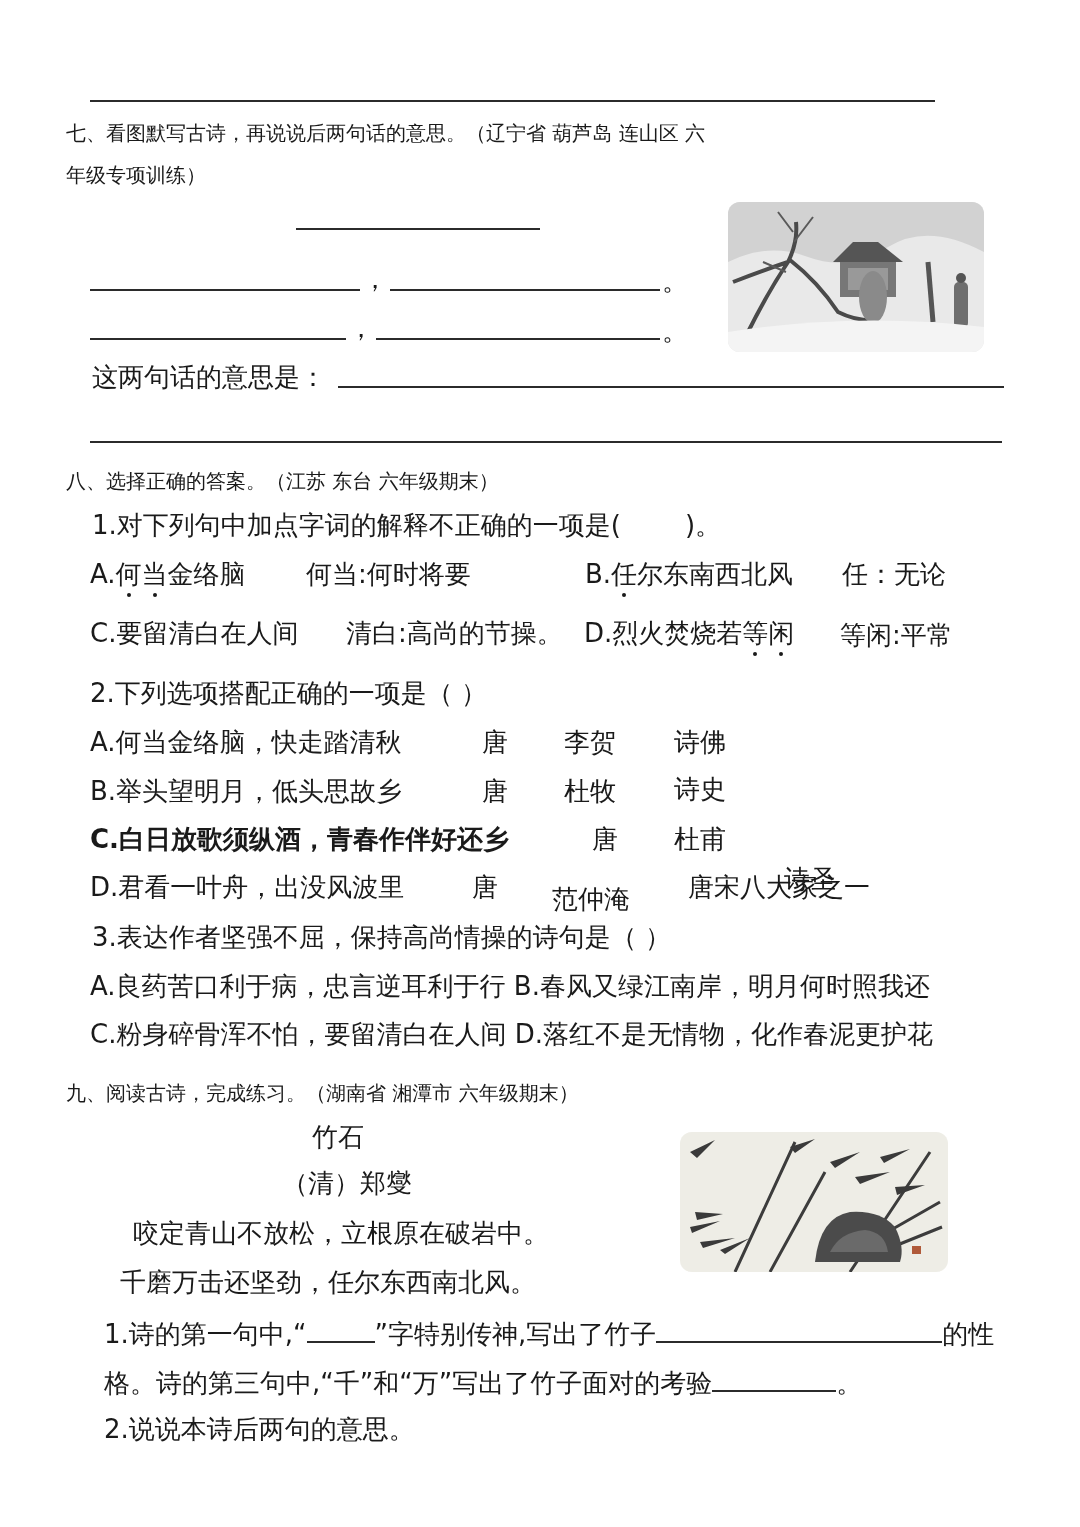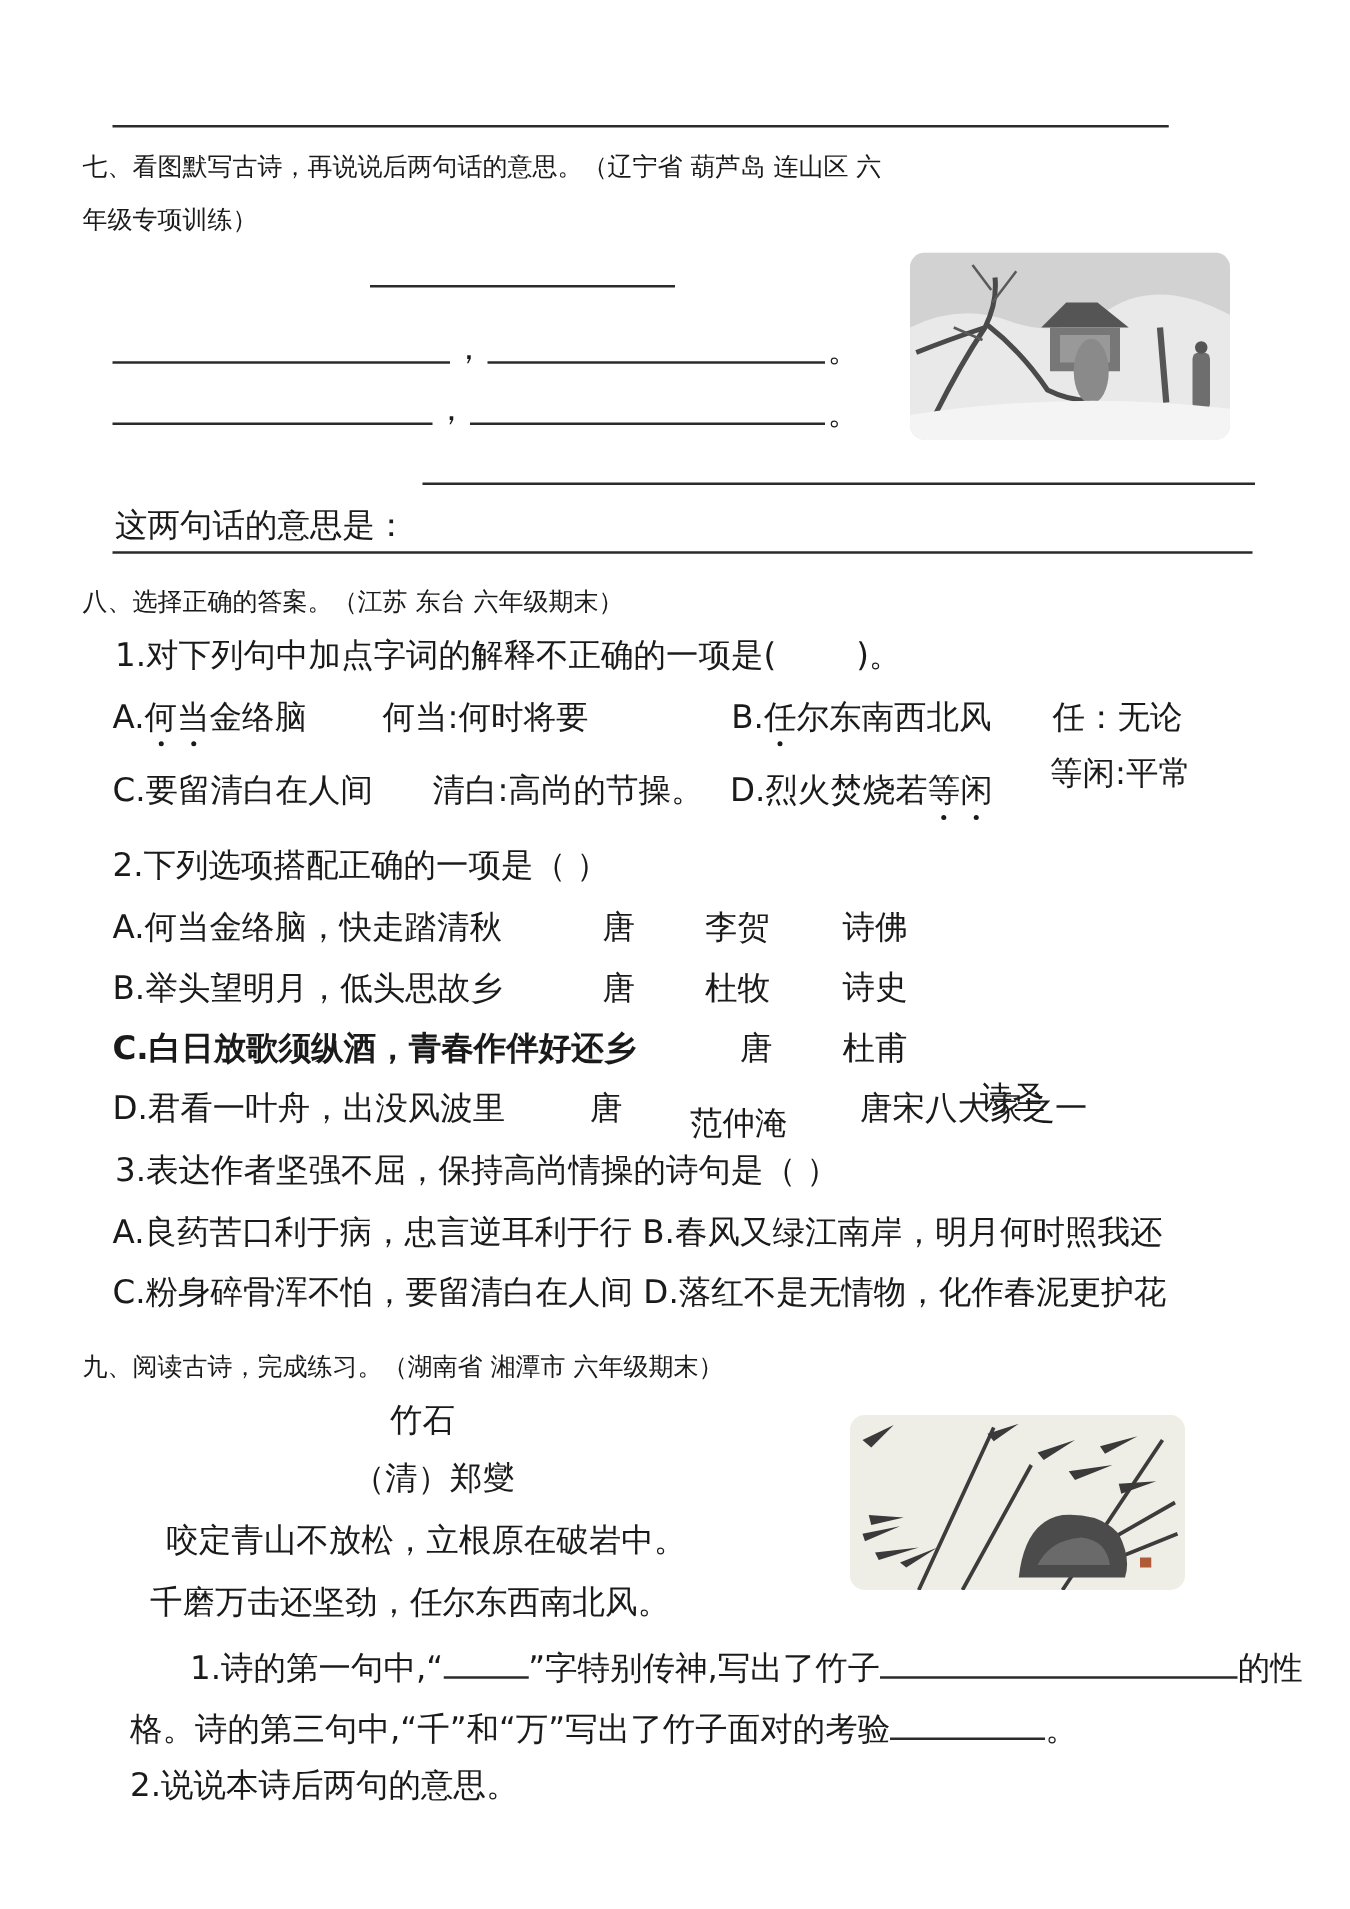--- a/index.html
+++ b/index.html
@@ -33,21 +33,21 @@
 <div class="line" style="left:90px; top:289px; width:270px;"></div>
 <div class="t" style="left:362px; top:264px;">，</div>
 <div class="line" style="left:390px; top:289px; width:270px;"></div>
 <div class="t" style="left:662px; top:266px;">。</div>
 
 <div class="line" style="left:90px; top:338px; width:256px;"></div>
 <div class="t" style="left:348px; top:313px;">，</div>
 <div class="line" style="left:376px; top:338px; width:284px;"></div>
 <div class="t" style="left:662px; top:316px;">。</div>
 
-<div class="t" style="left:92px; top:362px;margin-top:44px;">这两句话的意思是：</div>
+<div class="t" style="left:92px; top:362px;">这两句话的意思是：</div>
 <div class="line" style="left:338px; top:386px; width:666px;"></div>
 <div class="line" style="left:90px; top:441px; width:912px;"></div>
 
 <div class="pic" style="left:728px; top:202px; width:256px; height:150px; background:#e4e4e4;">
   <svg width="256" height="150" viewBox="0 0 256 150">
     <rect width="256" height="150" fill="#e9e9e9"></rect>
     <path d="M0 60 Q40 40 80 55 T160 45 T256 50 L256 0 L0 0Z" fill="#d2d2d2"></path>
     <path d="M20 130 Q40 90 60 60 Q70 40 68 20 M60 60 Q30 70 5 80 M62 58 Q90 80 110 110 Q130 120 150 118" stroke="#4a4a4a" stroke-width="4" fill="none"></path>
     <path d="M65 30 L50 10 M66 40 L85 15 M58 70 L35 60" stroke="#5a5a5a" stroke-width="2" fill="none"></path>
     <path d="M105 60 L125 40 L150 40 L175 60Z" fill="#555"></path>
@@ -76,21 +76,21 @@
   <span>B.</span><span class="dot">任</span><span>尔东南西北风</span>
 </div>
 <div class="t" style="left:842px; top:559px;">任：无论</div>
 
 <div class="t" style="left:90px; top:618px;">C.要留清白在人间</div>
 <div class="t" style="left:346px; top:618px;">清白:高尚的节操。</div>
 
 <div class="t" style="left:584px; top:618px;">
   <span>D.烈火焚烧若</span><span class="dot">等</span><span class="dot">闲</span>
 </div>
-<div class="t" style="left:840px; top:604px;">等闲:平常</div>
+<div class="t" style="left:840px; top:620px;">等闲:平常</div>
 
 <div class="t" style="left:90px; top:678px;">2.下列选项搭配正确的一项是（              ）</div>
 
 <div class="t" style="left:90px; top:727px;">A.何当金络脑，快走踏清秋</div>
 <div class="t" style="left:482px; top:727px;">唐</div>
 <div class="t" style="left:564px; top:727px;">李贺</div>
 <div class="t" style="left:674px; top:727px;">诗佛</div>
 
 <div class="t" style="left:90px; top:776px;">B.举头望明月，低头思故乡</div>
 <div class="t" style="left:482px; top:776px;">唐</div>
@@ -125,19 +125,19 @@
       <path d="M10 95 l30 -6 l-28 12z M20 110 l35 -4 l-32 10z M15 80 l28 2 l-26 6z M40 118 l30 -12 l-25 16z"></path>
       <path d="M150 30 l30 -10 l-25 16z M175 45 l35 -5 l-30 12z M200 25 l30 -8 l-26 14z M215 55 l30 -2 l-28 10z"></path>
       <path d="M10 20 l25 -12 l-18 18z M110 15 l25 -8 l-20 14z"></path>
     </g>
     <path d="M135 130 Q140 85 170 80 Q200 78 215 95 Q225 115 220 130Z" fill="#4b4b4b"></path>
     <path d="M150 120 Q160 100 185 98 Q205 100 208 120" fill="#6a6a6a"></path>
     <rect x="232" y="114" width="9" height="8" fill="#b05a3a"></rect>
   </svg>
 </div>
 
-<div class="t" style="left:104px; top:1317px;margin-left:48px;">
+<div class="t" style="left:104px; top:1317px;">
   <span>1.诗的第一句中,“</span><span class="blank" style="width:68px;"></span><span>”字特别传神,写出了竹子</span><span class="blank" style="width:286px;"></span><span>的性</span>
 </div>
 <div class="t" style="left:104px; top:1366px;">
   <span>格。诗的第三句中,“千”和“万”写出了竹子面对的考验</span><span class="blank" style="width:124px;"></span><span>。</span>
 </div>
 <div class="t" style="left:104px; top:1414px;">2.说说本诗后两句的意思。</div>
 
 </body></html>

